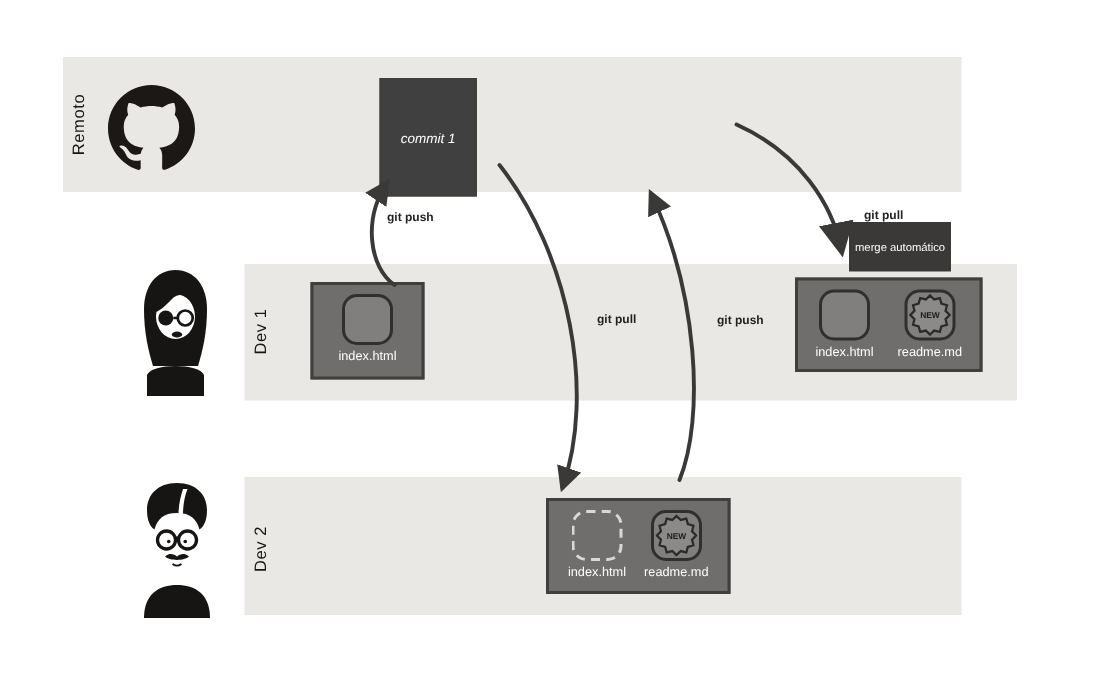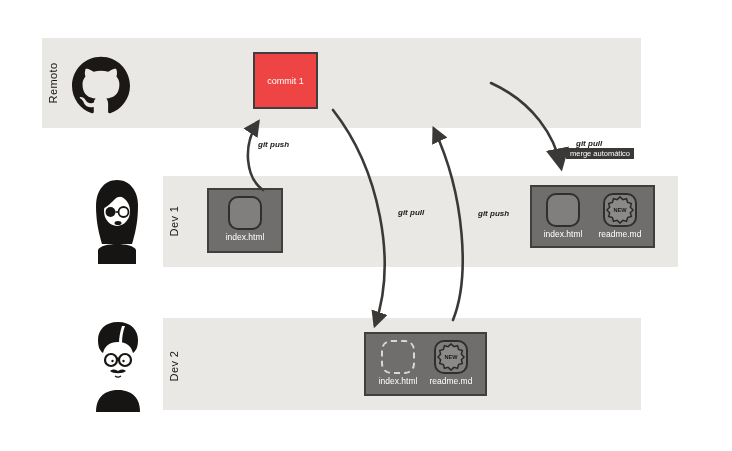--- a/index.html
+++ b/index.html
@@ -20,24 +20,24 @@
   .vl-remoto { left:18px;  top:76px; }
   .vl-dev1   { left:139px; top:214px; }
   .vl-dev2   { left:139px; top:359px; }
 
   .github { position:absolute; left:72px; top:56px; width:58px; height:58px; }
   .avatar { position:absolute; }
   .av1 { left:91px; top:178px; width:52px; height:86px; }
   .av2 { left:91px; top:320px; width:54px; height:92px; }
 
   .commit {
-    position:absolute; width:65px; height:57px; box-sizing:border-box;
-    background:#ef4444; border:2px solid #413f3d;
+    position:absolute; width:65px; height:79px; box-sizing:border-box;
+    background:#404040; border:2px solid #413f3d;
     display:flex; align-items:center; justify-content:center;
-    color:#ffffff; font-size:9px;
+    color:#ffffff; font-size:9px;font-style:italic;
   }
   .c1 { left:253px; top:52px; }
   .c2 { left:413px; top:52px; }
 
   .repo {
     position:absolute; box-sizing:border-box;
     background:#6f6e6d; border:2px solid #413f3d;
     display:flex; justify-content:center; align-items:flex-start;
     padding-top:6px; gap:18px;
   }
@@ -51,29 +51,29 @@
     background:#807f7e; border:2px solid #312f2d;
     display:flex; align-items:center; justify-content:center;
   }
   .ficon.ghost { background:transparent; border:2px dashed #d9d8d5; }
   .fname { color:#ffffff; font-size:8.5px; white-space:nowrap; }
   .seal { width:28px; height:28px; }
 
   .arrows { position:absolute; left:0; top:0; width:732px; height:451px; pointer-events:none; }
   .arr { fill:none; stroke:#3b3937; stroke-width:2.6; stroke-linecap:round; }
 
-  .albl { position:absolute; font-size:8px; font-weight:700; color:#232120; white-space:nowrap;font-style:italic; }
+  .albl { position:absolute; font-size:8px; font-weight:700; color:#232120; white-space:nowrap; }
   .l1 { left:258px; top:140px; }
   .l2 { left:398px; top:208px; }
   .l3 { left:478px; top:209px; }
   .l4 { left:576px; top:139px; }
   .chip {
     position:absolute; left:566px; top:148px;
     background:#3b3937; color:#ffffff; font-size:7.5px;
-    padding:1px 4px; white-space:nowrap;
+    padding:12px 4px; white-space:nowrap;
   }
 </style>
 </head>
 <body>
 
 <div class="canvas">
 
   <div class="lane lane-remoto"></div>
   <div class="lane lane-dev1"></div>
   <div class="lane lane-dev2"></div>

